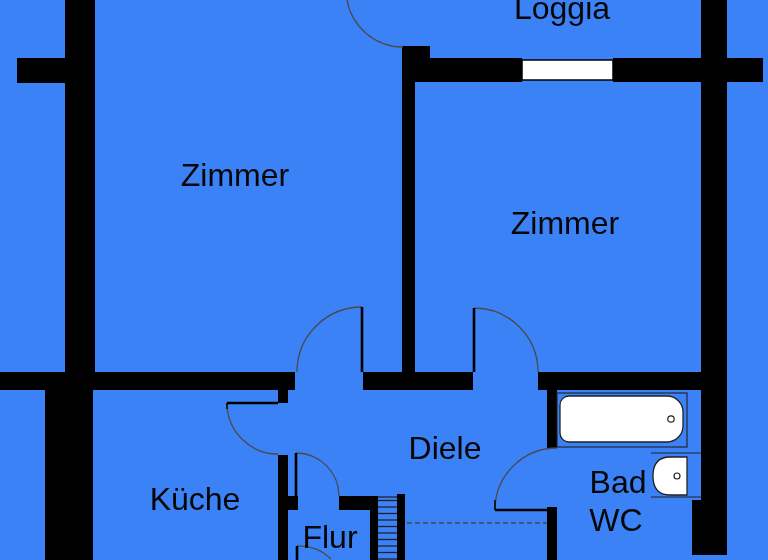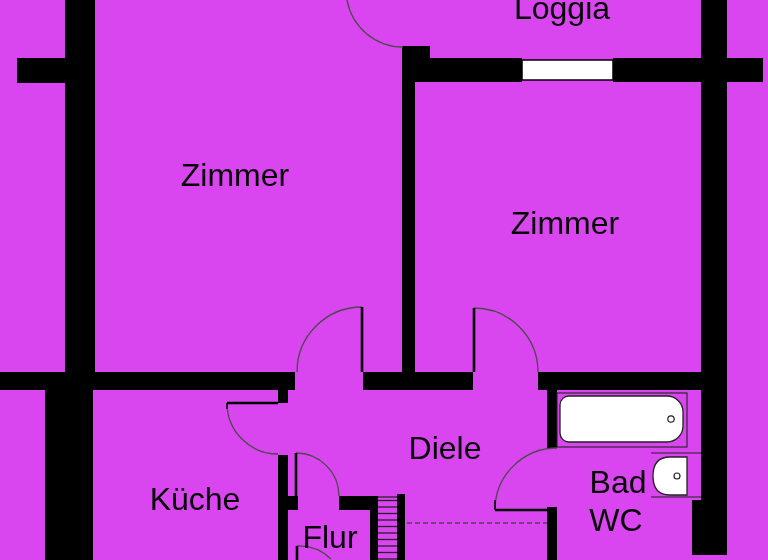--- a/index.html
+++ b/index.html
@@ -1,20 +1,20 @@
 <!DOCTYPE html>
 <html><head>
 <meta charset="utf-8">
 <style>
   html, body { margin: 0; padding: 0; background: #ffffff; }
   .plan {
     position: relative;
     width: 768px;
     height: 560px;
-    background: #d946ef;
+    background: #3b82f6;
     overflow: hidden;
   }
   svg { display: block; }
   .room-label {
     font-family: "Liberation Sans", sans-serif;
     font-size: 32px;
     fill: #060606;
     text-anchor: middle;
   }
 </style>

